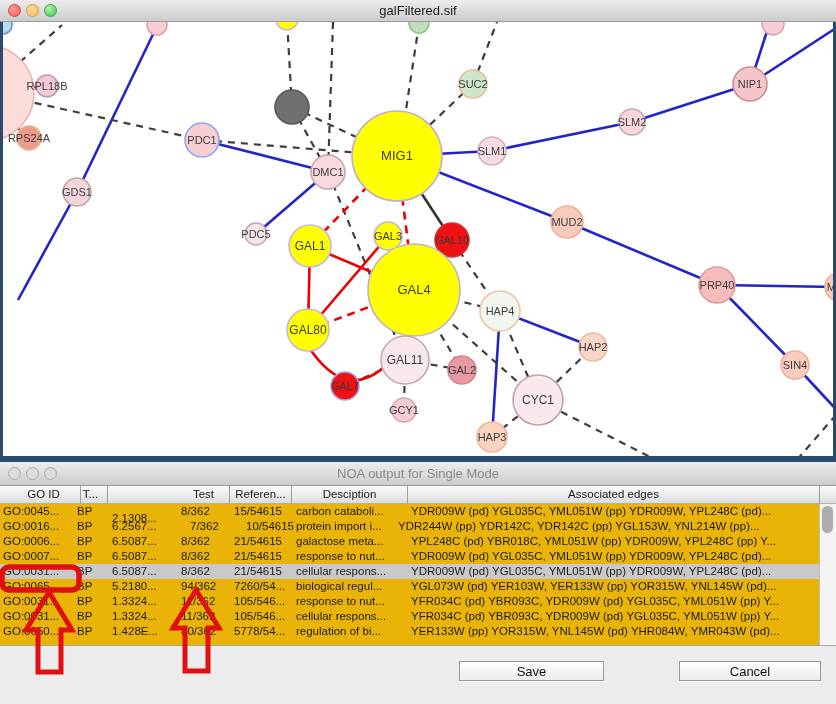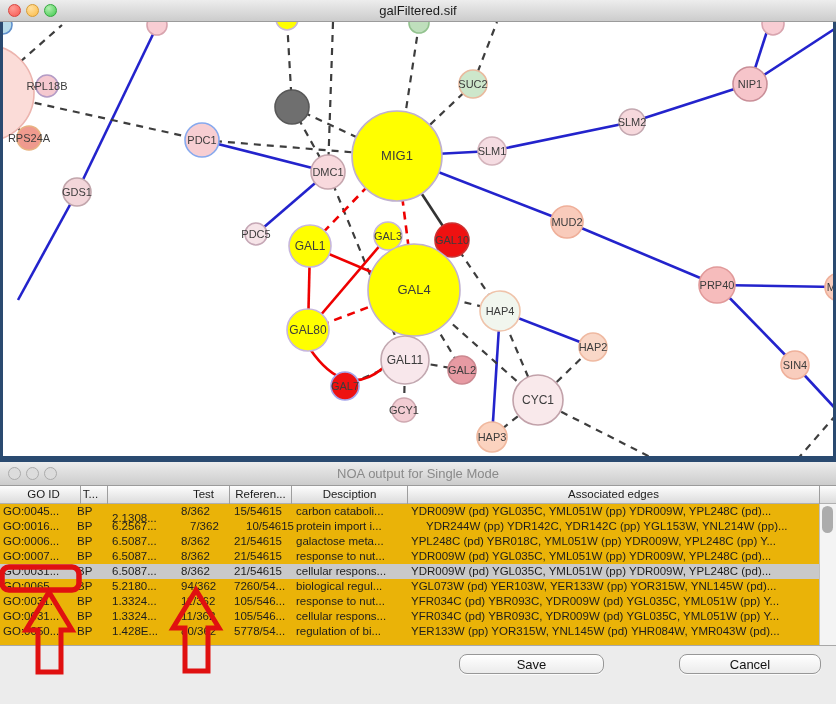--- a/index.html
+++ b/index.html
@@ -37,21 +37,21 @@
   .tbody{position:absolute;top:504px;left:0;width:836px;height:141px;background:#eab308;}
   .trow{position:relative;height:15px;}
   .trow.sel{background:#c9c9c9;}
   .tcell{position:absolute;top:0;height:15px;line-height:15px;font-size:11.5px;color:#1d1d1d;
          white-space:nowrap;overflow:hidden;}
   .sb{position:absolute;left:819px;top:504px;width:17px;height:141px;background:#f4f4f4;
       border-left:1px solid #c0c0c0;box-sizing:border-box;}
   .sb-thumb{position:absolute;left:2px;top:2px;width:11px;height:27px;border-radius:6px;background:#acacac;}
   .footer{position:absolute;top:645px;left:0;width:836px;height:59px;background:#ececec;
           border-top:1px solid #a8a8a8;box-sizing:border-box;}
-  .btn{position:absolute;top:8px;height:20px;border:1px solid #979797;border-radius:8px;
+  .btn{position:absolute;top:15px;height:20px;border:1px solid #979797;border-radius:0;
        background:linear-gradient(#ffffff,#ebebeb);font-size:13px;color:#111;text-align:center;
        line-height:18px;box-sizing:border-box;box-shadow:0 1px 0 rgba(255,255,255,.8);}
   #ann{position:absolute;top:0;left:0;width:836px;height:704px;pointer-events:none;z-index:50;}
 </style>
 </head>
 <body>
 
 <div>
   <div class="titlebar" style="top:0;height:22px;">
     <span class="tl tl-close" style="left:8px;top:4px;"></span>
@@ -208,21 +208,21 @@
         <span class="tcell" style="left: 296px; width: 111px;">carbon cataboli...</span>
         <span class="tcell" style="left: 411px; width: 408px;">YDR009W (pd) YGL035C, YML051W (pp) YDR009W, YPL248C (pd)...</span>
       </div>
       <div class="trow">
         <span class="tcell" style="left: 3px; width: 70px;">GO:0016...</span>
         <span class="tcell" style="left: 77px; width: 30px;">BP</span>
         <span class="tcell" style="left: 112px; width: 64px;">6.2567...</span>
         <span class="tcell" style="left: 190px; width: 48px;">7/362</span>
         <span class="tcell" style="left: 234px; width: 57px; margin-left: 12px;">10/54615</span>
         <span class="tcell" style="left: 296px; width: 111px;">protein import i...</span>
-        <span class="tcell" style="left: 426px; width: 408px;">YDR244W (pp) YDR142C, YDR142C (pp) YGL153W, YNL214W (pp)...</span>
+        <span class="tcell" style="left: 398px; width: 408px;">YDR244W (pp) YDR142C, YDR142C (pp) YGL153W, YNL214W (pp)...</span>
       </div>
       <div class="trow">
         <span class="tcell" style="left: 3px; width: 70px;">GO:0006...</span>
         <span class="tcell" style="left: 77px; width: 30px;">BP</span>
         <span class="tcell" style="left: 112px; width: 64px;">6.5087...</span>
         <span class="tcell" style="left: 181px; width: 48px;">8/362</span>
         <span class="tcell" style="left: 234px; width: 57px;">21/54615</span>
         <span class="tcell" style="left: 296px; width: 111px;">galactose meta...</span>
         <span class="tcell" style="left: 411px; width: 408px;">YPL248C (pd) YBR018C, YML051W (pp) YDR009W, YPL248C (pp) Y...</span>
       </div>

